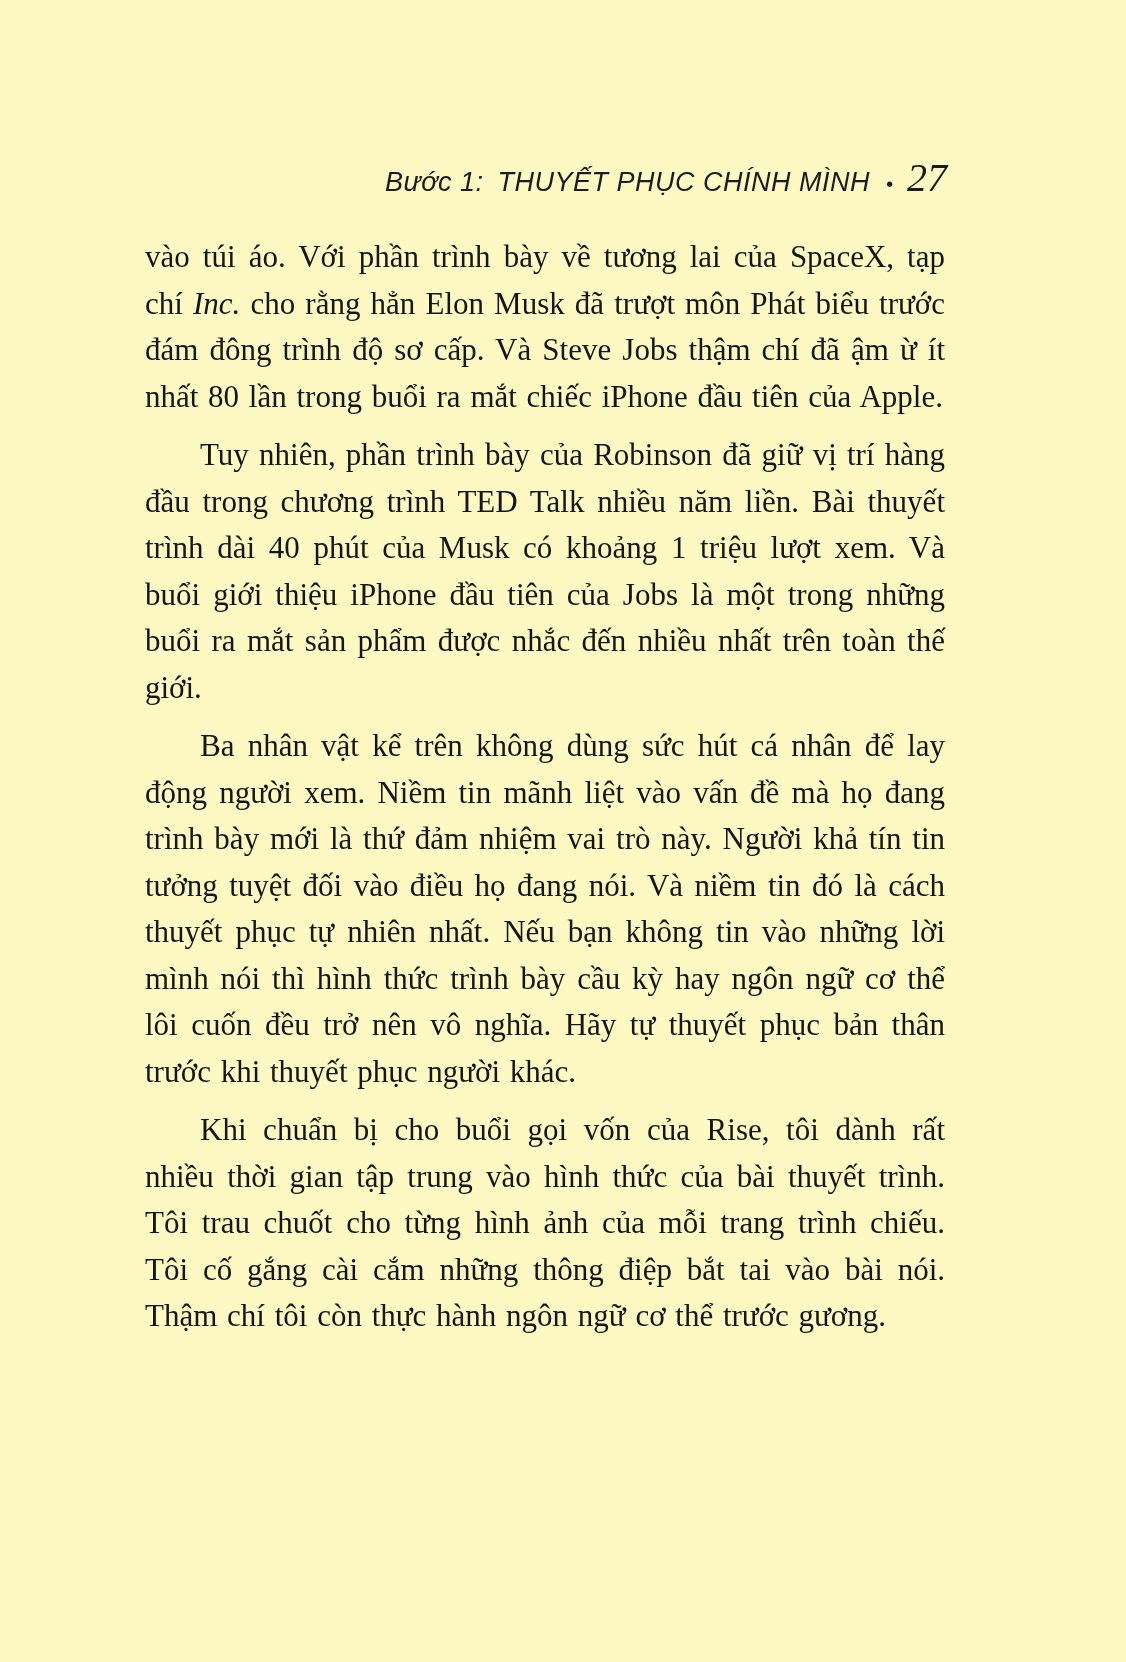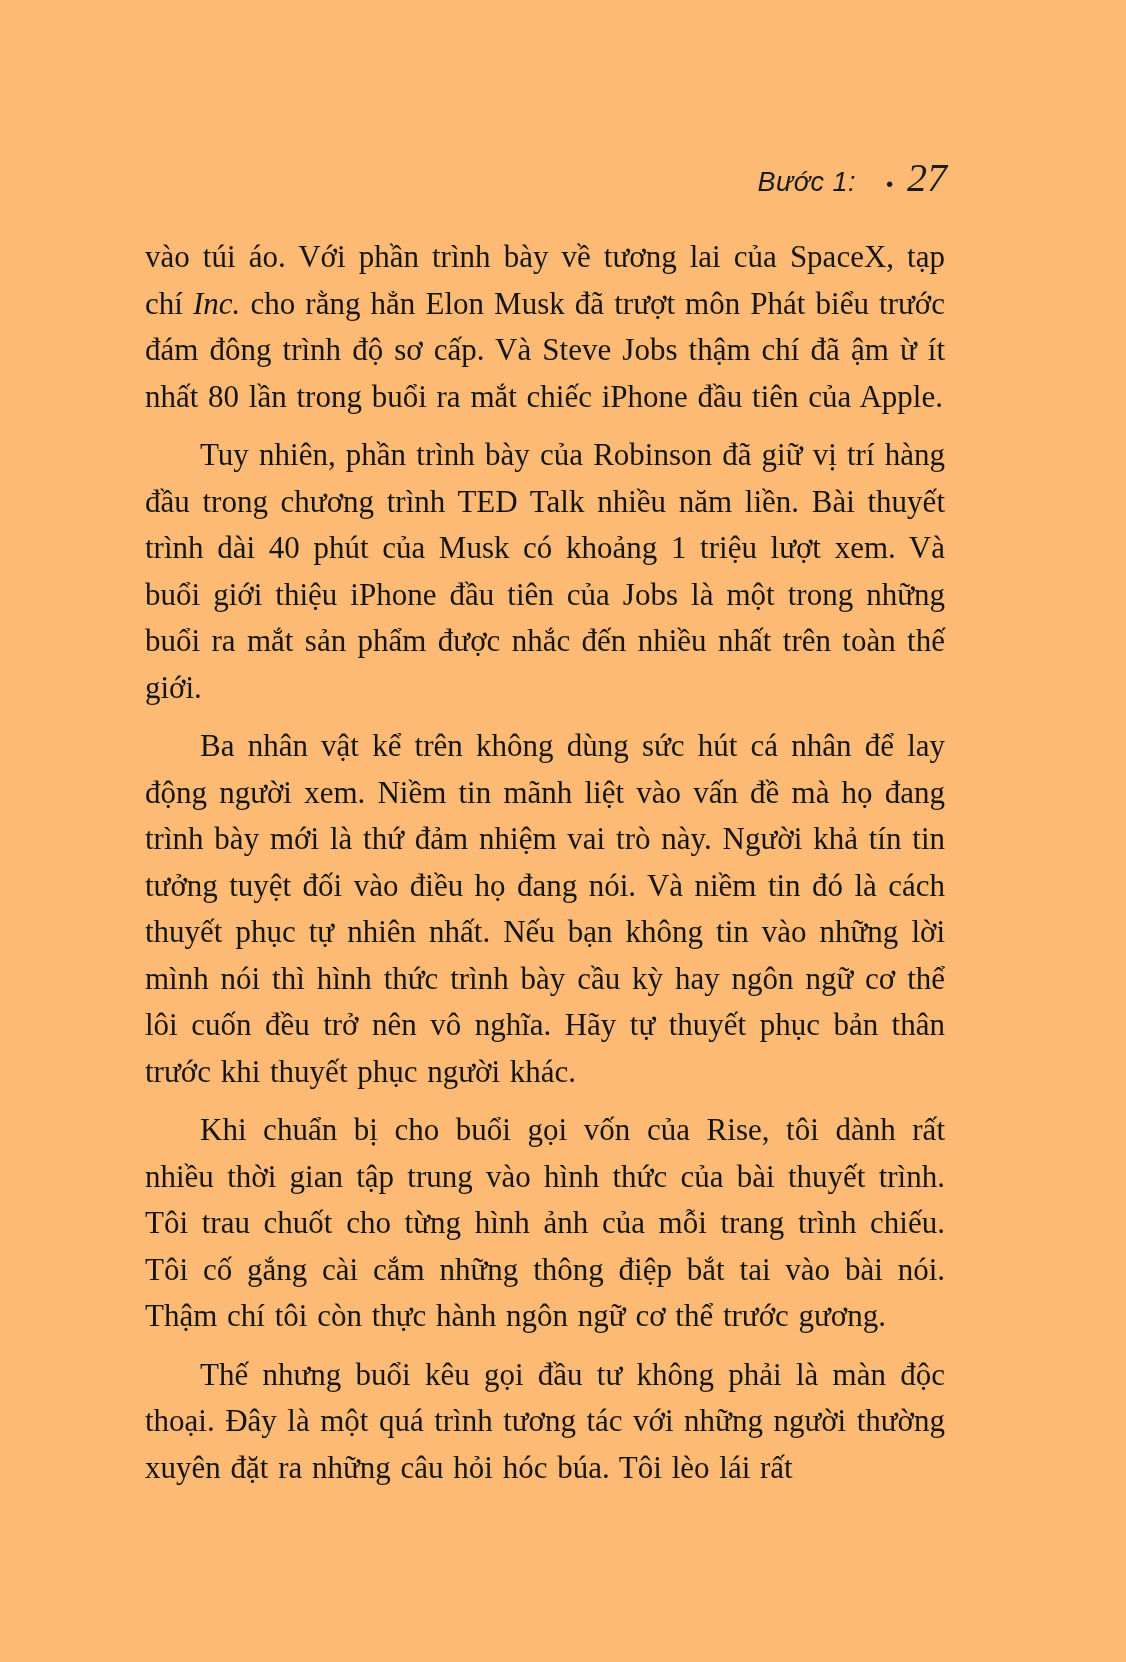--- a/index.html
+++ b/index.html
@@ -4,21 +4,21 @@
 <style>
   html, body {
     margin: 0;
     padding: 0;
     background: #ffffff;
   }
   .page {
     position: relative;
     width: 1126px;
     height: 1662px;
-    background: #fdba74;
+    background: #fef9c3;
     color: #161616;
     overflow: hidden;
   }
   .running-header {
     position: absolute;
     top: 158px;
     left: 145px;
     width: 802px;
     display: flex;
     justify-content: flex-end;
@@ -69,31 +69,31 @@
     font-style: italic;
   }
 </style>
 </head>
 <body>
 
 <div class="page">
 
   <header class="running-header">
     <span class="hdr-step">Bước 1:</span>
+    <span class="hdr-title">THUYẾT PHỤC CHÍNH MÌNH</span>
     <span class="hdr-bullet">•</span>
     <span class="hdr-page">27</span>
   </header>
 
   <main class="body-text">
 
     <p class="para first"><span>vào túi áo. Với phần trình bày về tương lai của SpaceX, tạp chí </span><em class="ital">Inc.</em><span> cho rằng hẳn Elon Musk đã trượt môn Phát biểu trước đám đông trình độ sơ cấp. Và Steve Jobs thậm chí đã ậm ừ ít nhất 80 lần trong buổi ra mắt chiếc iPhone đầu tiên của Apple.</span></p>
 
     <p class="para indent">Tuy nhiên, phần trình bày của Robinson đã giữ vị trí hàng đầu trong chương trình TED Talk nhiều năm liền. Bài thuyết trình dài 40 phút của Musk có khoảng 1 triệu lượt xem. Và buổi giới thiệu iPhone đầu tiên của Jobs là một trong những buổi ra mắt sản phẩm được nhắc đến nhiều nhất trên toàn thế giới.</p>
 
     <p class="para indent">Ba nhân vật kể trên không dùng sức hút cá nhân để lay động người xem. Niềm tin mãnh liệt vào vấn đề mà họ đang trình bày mới là thứ đảm nhiệm vai trò này. Người khả tín tin tưởng tuyệt đối vào điều họ đang nói. Và niềm tin đó là cách thuyết phục tự nhiên nhất. Nếu bạn không tin vào những lời mình nói thì hình thức trình bày cầu kỳ hay ngôn ngữ cơ thể lôi cuốn đều trở nên vô nghĩa. Hãy tự thuyết phục bản thân trước khi thuyết phục người khác.</p>
 
     <p class="para indent">Khi chuẩn bị cho buổi gọi vốn của Rise, tôi dành rất nhiều thời gian tập trung vào hình thức của bài thuyết trình. Tôi trau chuốt cho từng hình ảnh của mỗi trang trình chiếu. Tôi cố gắng cài cắm những thông điệp bắt tai vào bài nói. Thậm chí tôi còn thực hành ngôn ngữ cơ thể trước gương.</p>
 
-    <p class="para indent">Thế nhưng buổi kêu gọi đầu tư không phải là màn độc thoại. Đây là một quá trình tương tác với những người thường xuyên đặt ra những câu hỏi hóc búa. Tôi lèo lái rất</p>
 
   </main>
 
 </div>
 
 </body></html>

